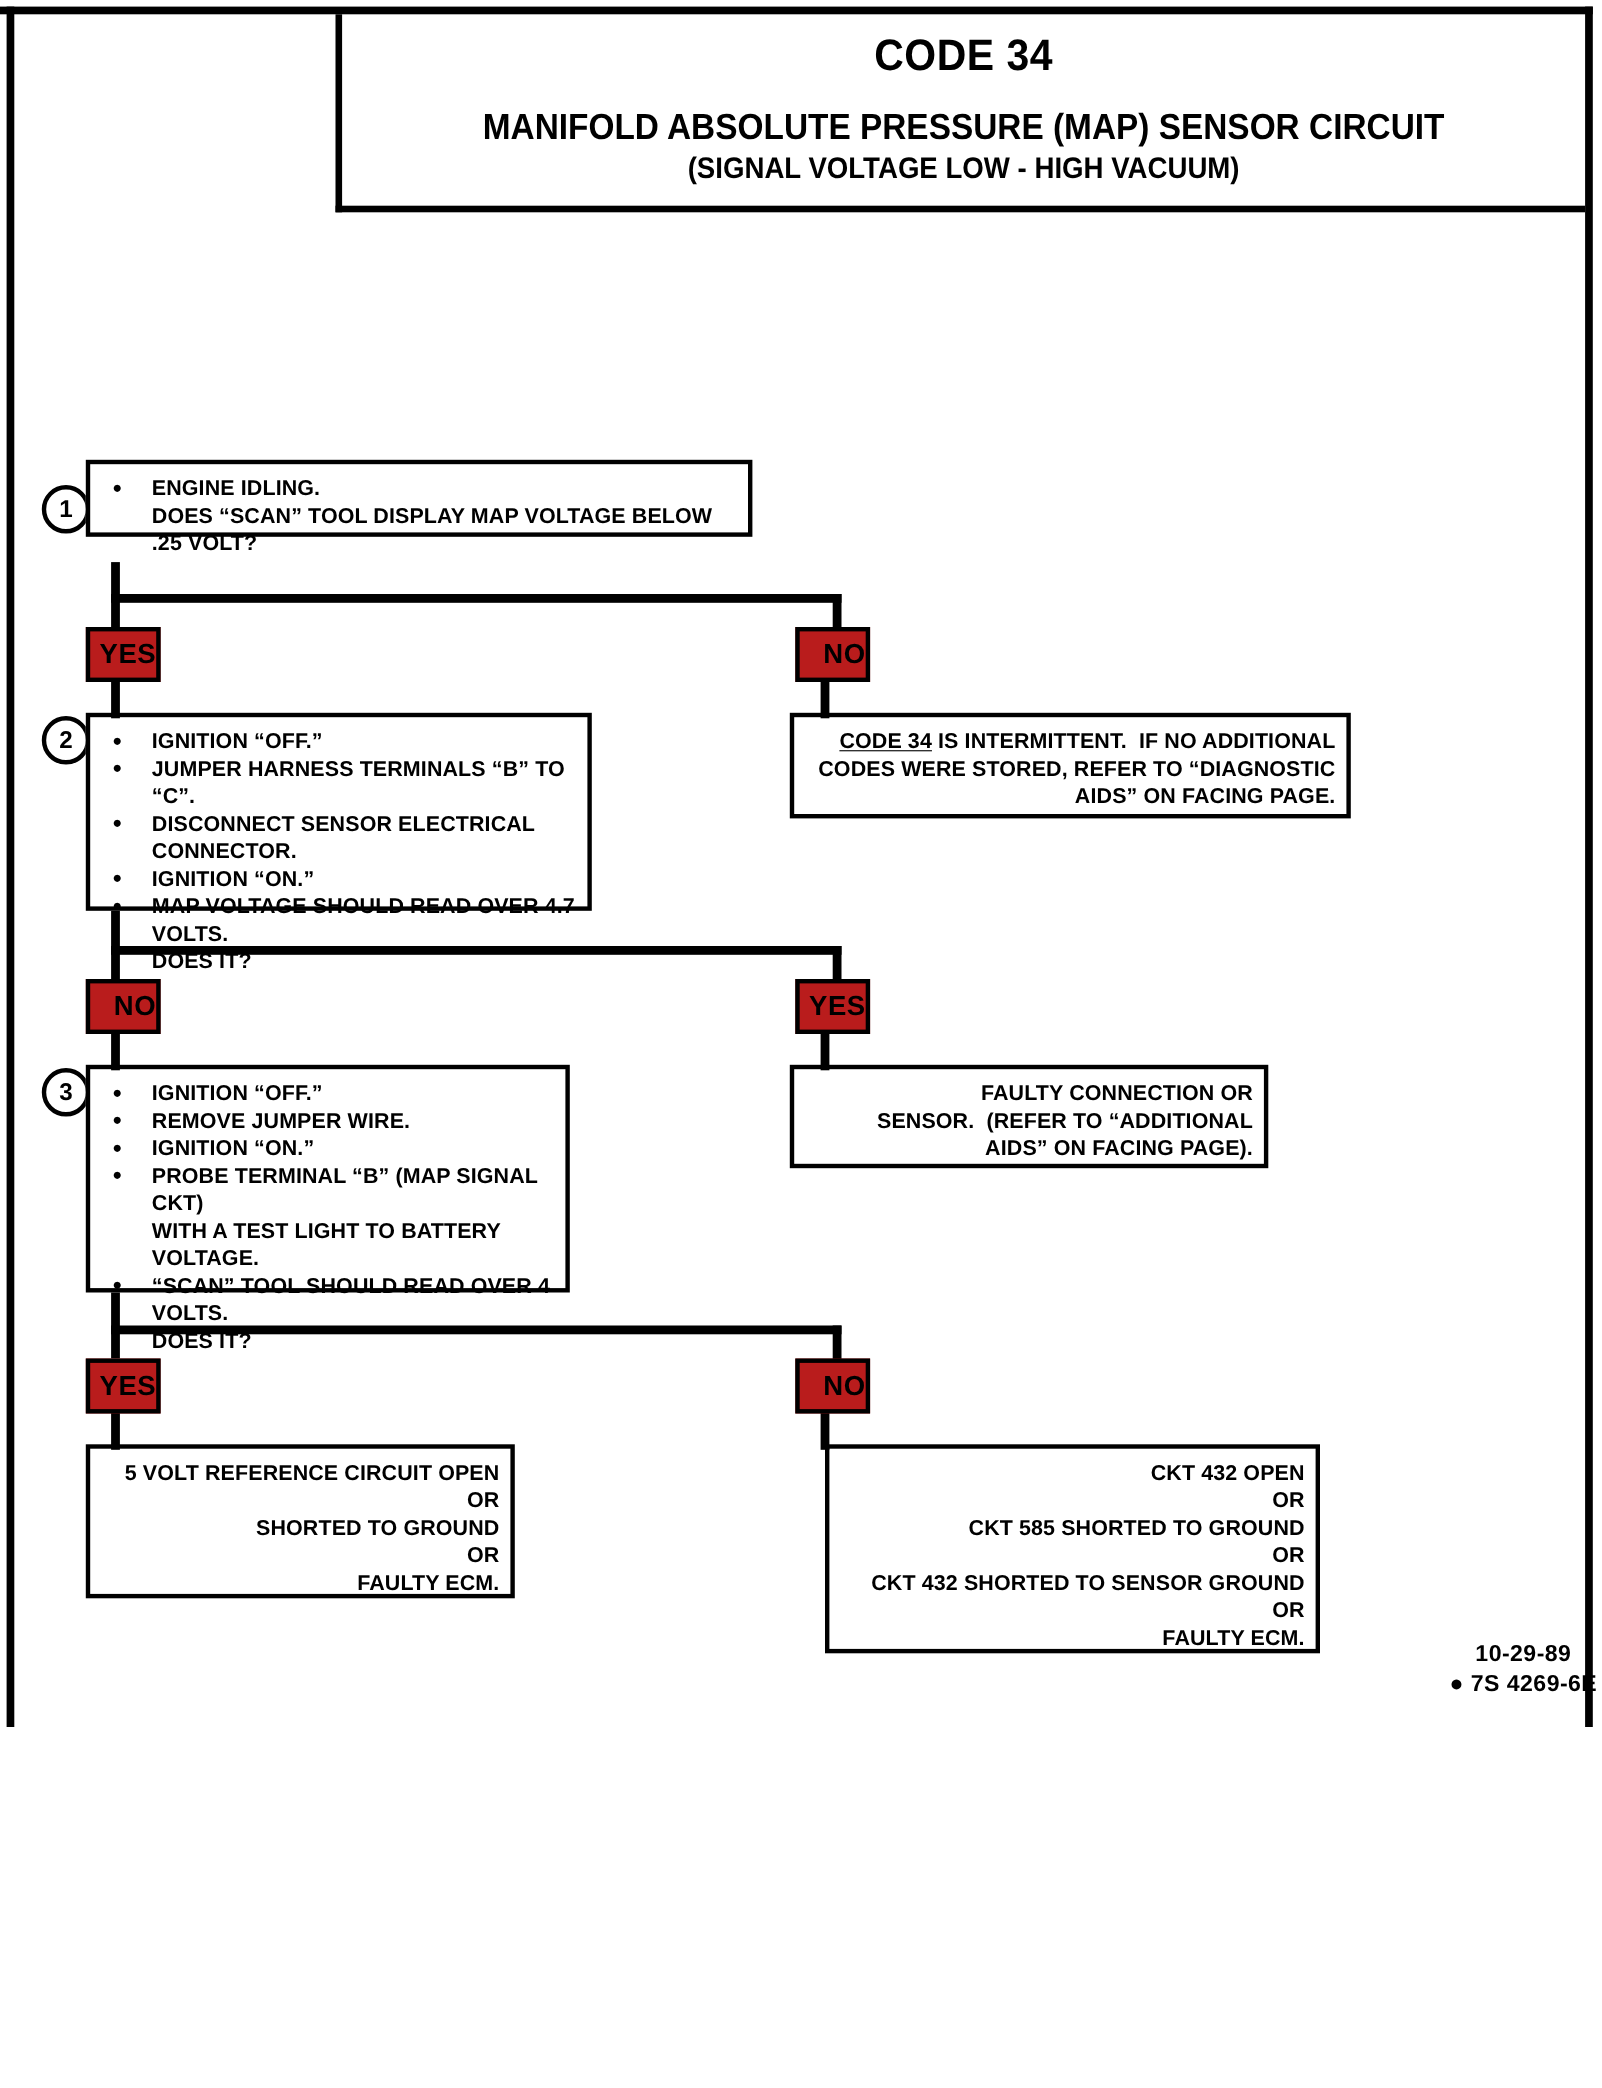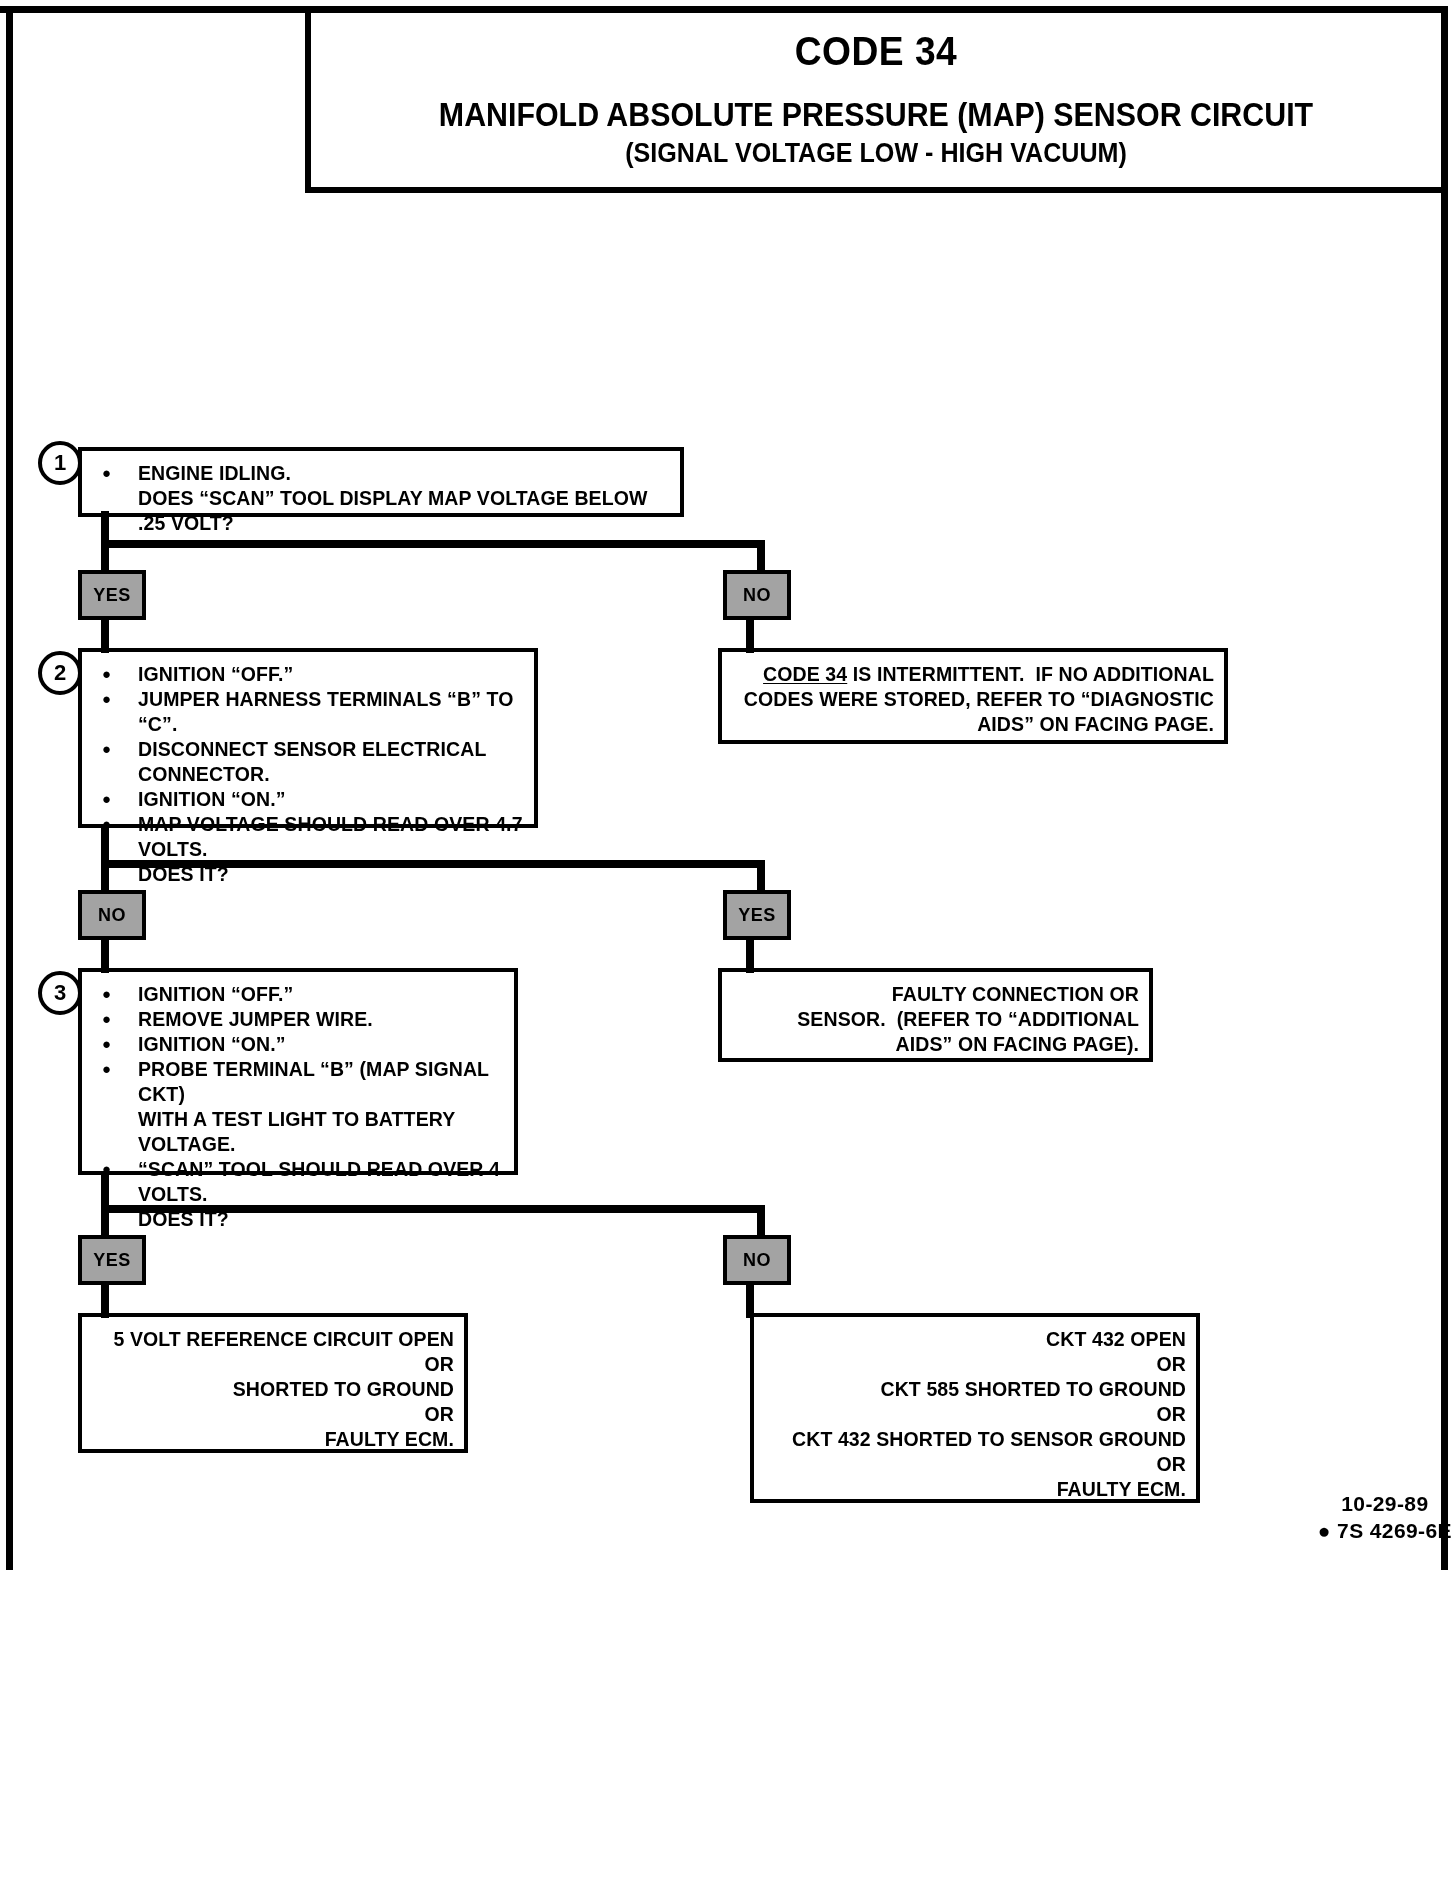--- a/index.html
+++ b/index.html
@@ -133,27 +133,27 @@
     font-weight: bold;
     line-height: 36px;
     text-align: center;
   }
 
   
   .yn {
     position: absolute;
     box-sizing: border-box;
     border: 4px solid #000;
-    background: #a3a3a3;
+    background: #b91c1c;
     width: 68px;
     height: 50px;
-    font-size: 18px;
+    font-size: 25px;
     font-weight: bold;
     line-height: 43px;
-    text-align: center;
+    text-align: right;
     letter-spacing: 0.5px;
     z-index: 4;
   }
 
   
   .vline {
     position: absolute;
     width: 8px;
     background: #000;
     z-index: 1;
@@ -191,21 +191,21 @@
   <div class="page-border-right"></div>
 
   <div id="header-block">
     <div id="header-code">CODE 34</div>
     <div id="header-title">MANIFOLD ABSOLUTE PRESSURE (MAP) SENSOR CIRCUIT</div>
     <div id="header-subtitle">(SIGNAL VOLTAGE LOW - HIGH VACUUM)</div>
   </div>
 
   <div class="step-circle" style="left:38px; top:441px;">1</div>
 
-  <div class="fbox" id="box-step1" style="left:78px; top:447px; width:606px; height:70px;">
+  <div class="fbox" id="box-step1" style="left:78px; top:418px; width:606px; height:70px;">
     <div class="inner">
       <ul class="bullet-list">
         <li>ENGINE IDLING.
 DOES “SCAN” TOOL DISPLAY MAP VOLTAGE BELOW .25 VOLT?</li>
       </ul>
     </div>
   </div>
 
   <div class="vline" style="left:101px; top:511px; height:60px;"></div>
   <div class="hline" style="left:101px; top:540px; width:664px;"></div>

